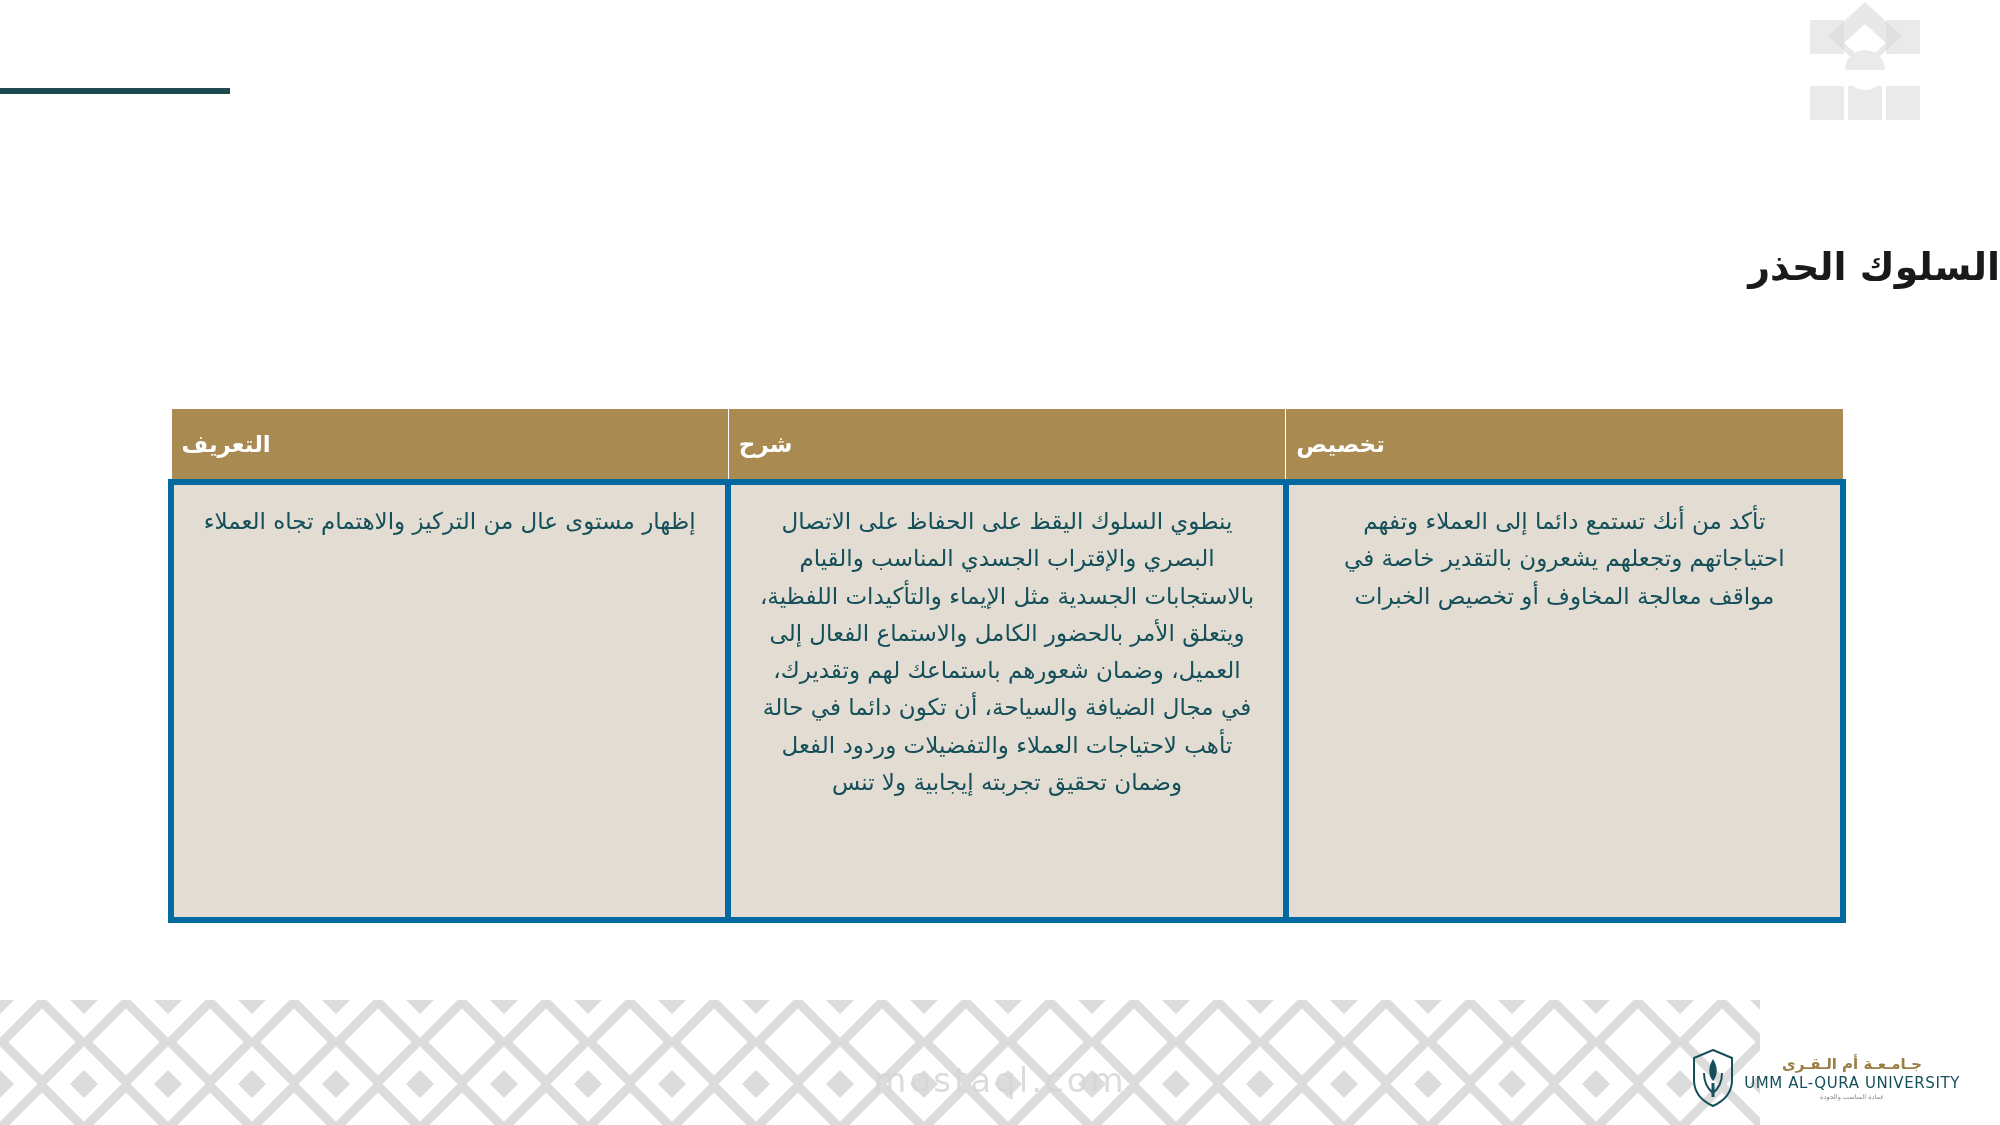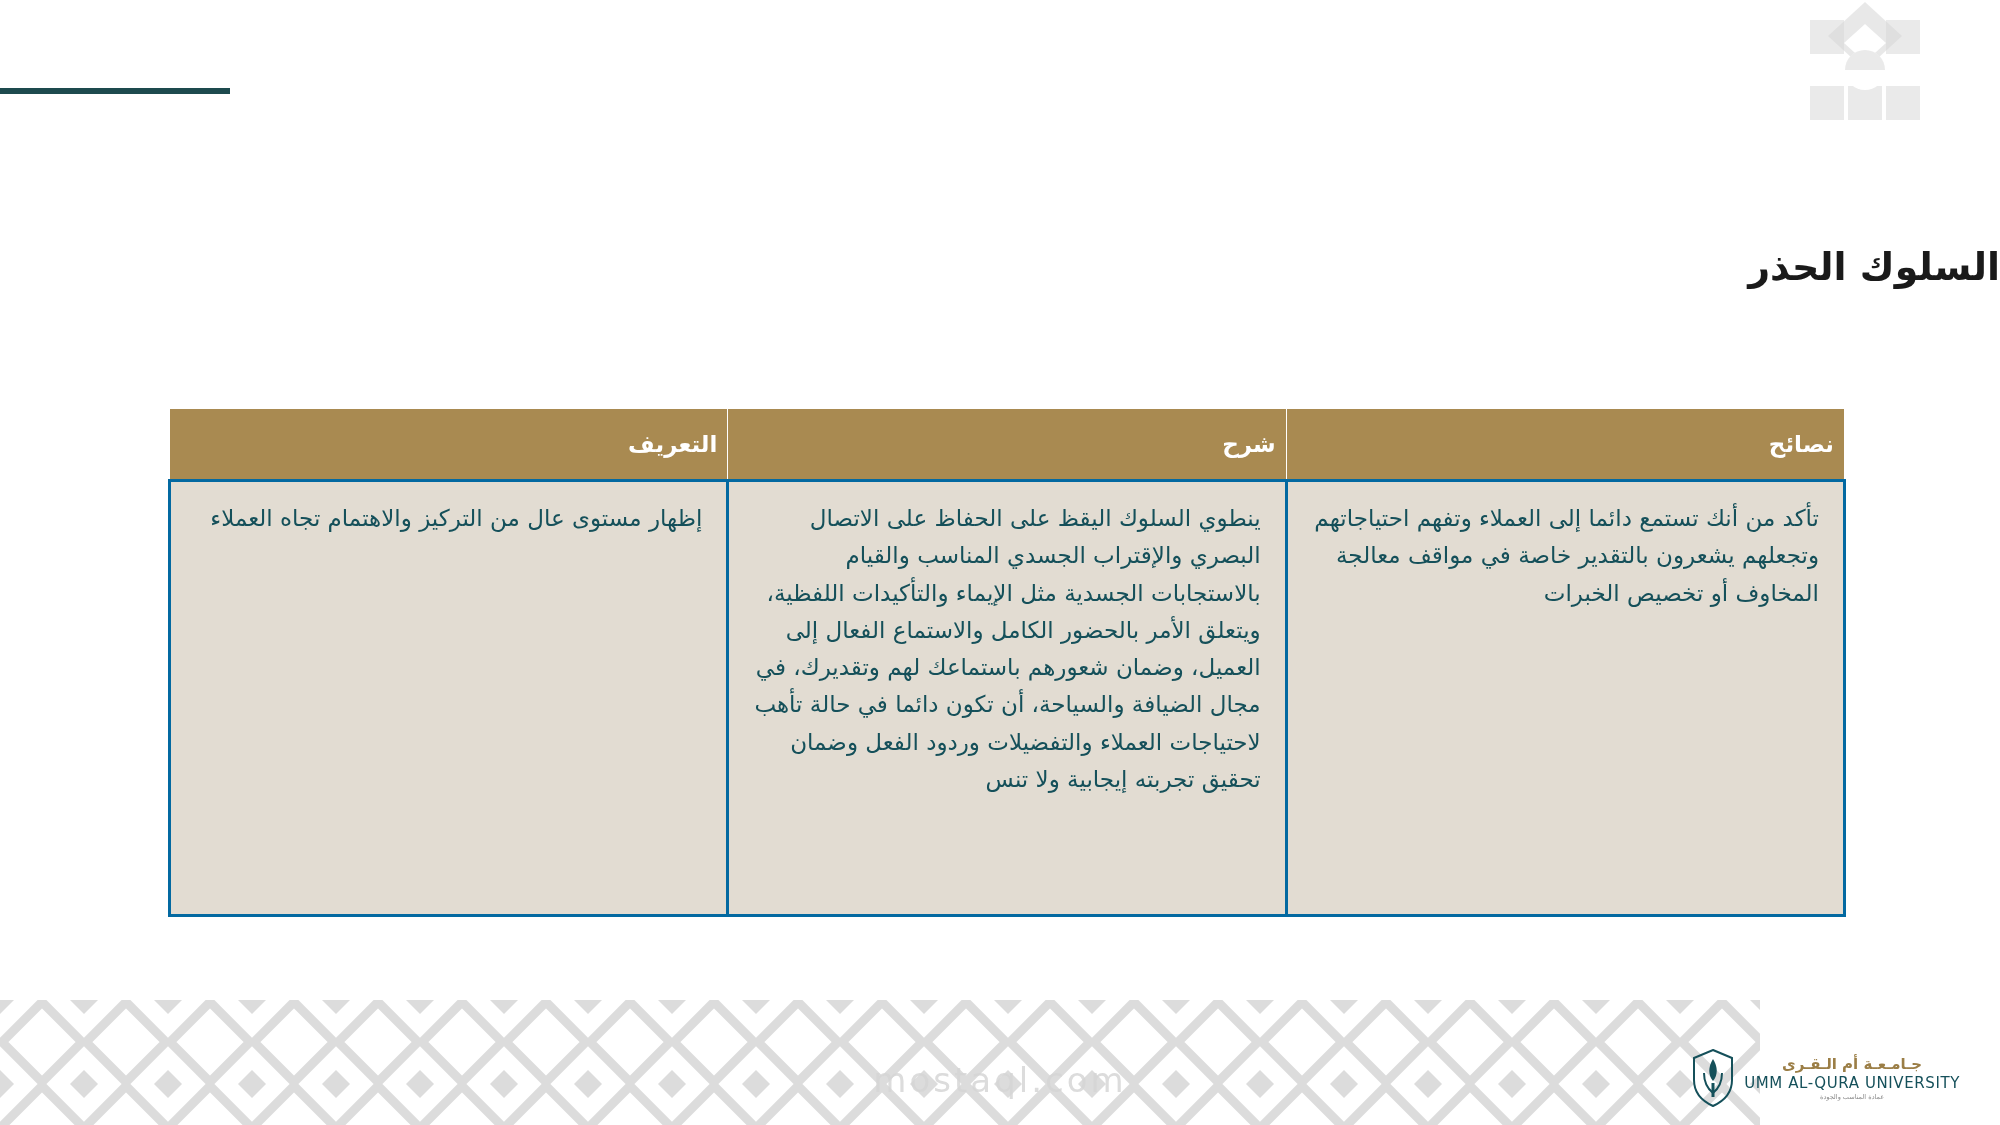--- a/index.html
+++ b/index.html
@@ -90,35 +90,36 @@
     width: 100%;
     border-collapse: collapse;
     table-layout: fixed;
   }
 
   table.content-table th {
     background: #a98a51;
     color: #ffffff;
     font-size: 23px;
     font-weight: bold;
-    text-align: right;
+    text-align: left;
     padding: 12px 10px;
     border: 1px solid #ffffff;
     height: 46px;
     vertical-align: middle;
   }
 
   table.content-table td {
     background: #e2dcd2;
     color: #15505a;
     font-size: 23px;
     line-height: 1.62;
+    text-align: center;
     vertical-align: top;
     padding: 18px 24px 24px 24px;
-    border: 3px solid #0369a1;
+    border: 6px solid #0369a1;
     height: 390px;
     direction: rtl;
   }
 
   
   .footer-pattern {
     position: absolute;
     left: 0;
     bottom: 0;
     width: 100%;
@@ -222,21 +223,21 @@
     <div class="title-rule"></div>
 
   </div>
 
   <div class="subtitle">السلوك الحذر</div>
 
   <div class="table-wrap">
     <table class="content-table">
       <thead>
         <tr>
-          <th>نصائح</th>
+          <th>تخصيص</th>
           <th>شرح</th>
           <th>التعريف</th>
         </tr>
       </thead>
       <tbody>
         <tr>
           <td>تأكد من أنك تستمع دائما إلى العملاء وتفهم احتياجاتهم وتجعلهم يشعرون بالتقدير خاصة في مواقف معالجة المخاوف أو تخصيص الخبرات</td>
           <td>ينطوي السلوك اليقظ على الحفاظ على الاتصال البصري والإقتراب الجسدي المناسب والقيام بالاستجابات الجسدية مثل الإيماء والتأكيدات اللفظية، ويتعلق الأمر بالحضور الكامل والاستماع الفعال إلى العميل، وضمان شعورهم باستماعك لهم وتقديرك، في مجال الضيافة والسياحة، أن تكون دائما في حالة تأهب لاحتياجات العملاء والتفضيلات وردود الفعل وضمان تحقيق تجربته إيجابية ولا تنس</td>
           <td>إظهار مستوى عال من التركيز والاهتمام تجاه العملاء</td>
         </tr>

